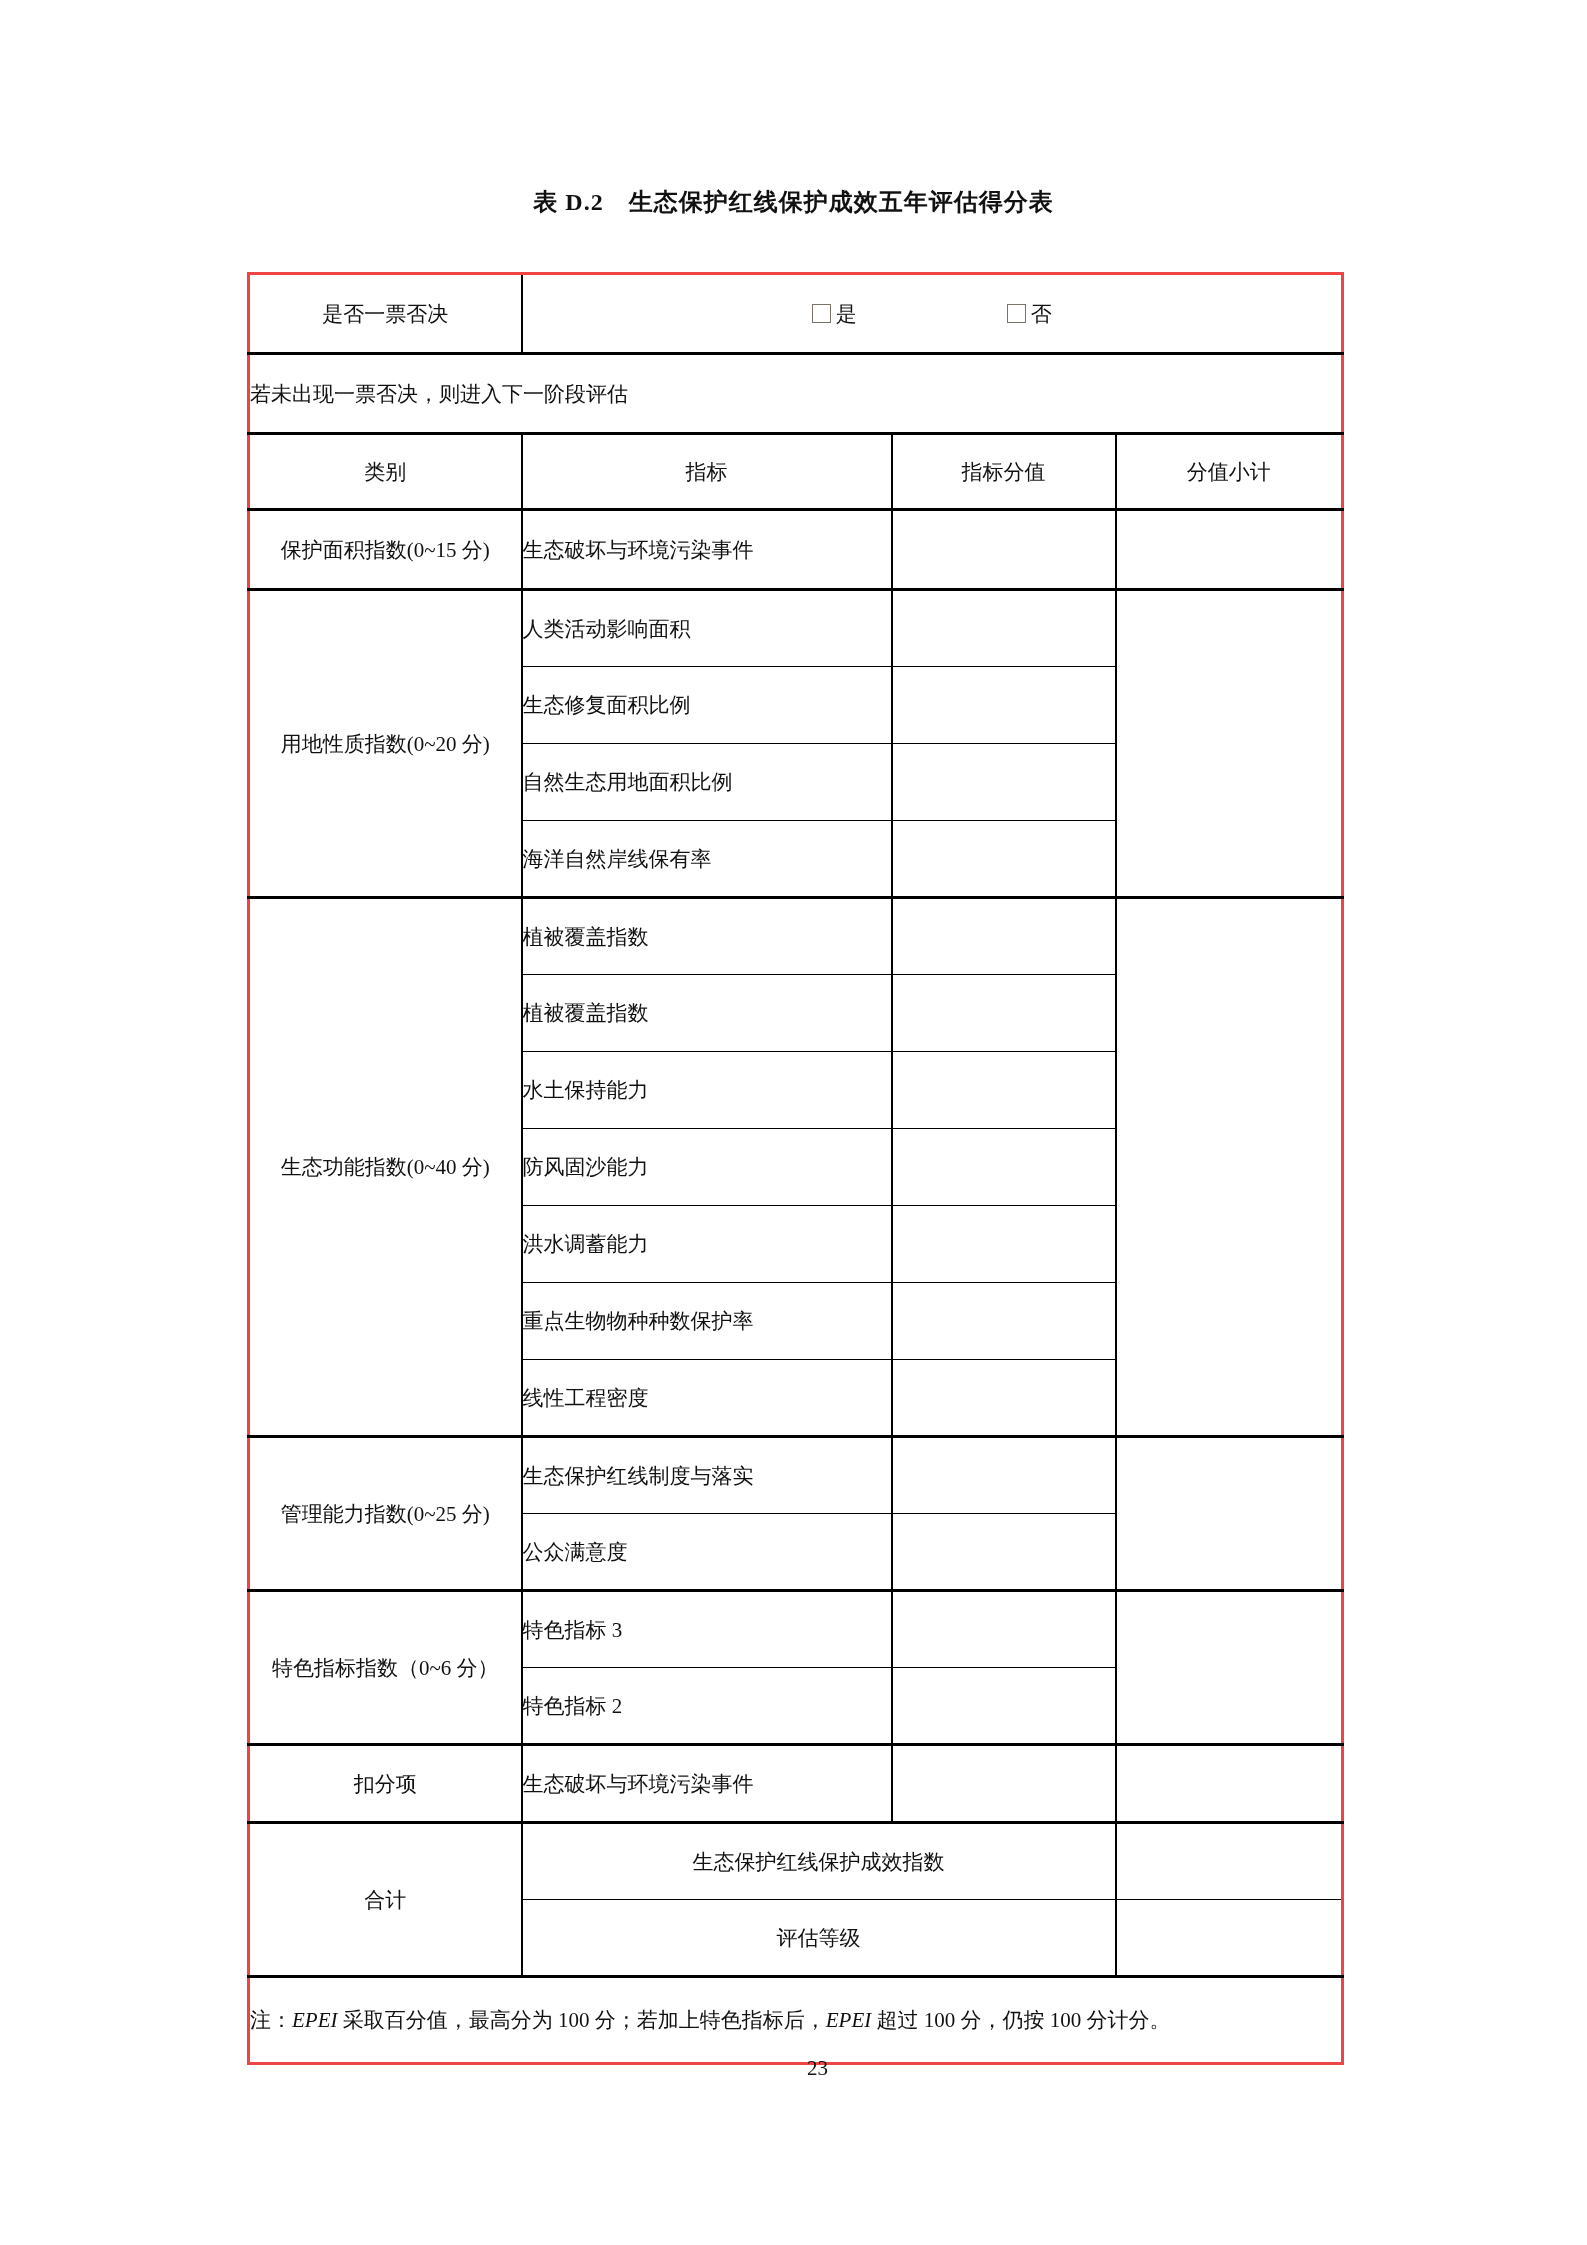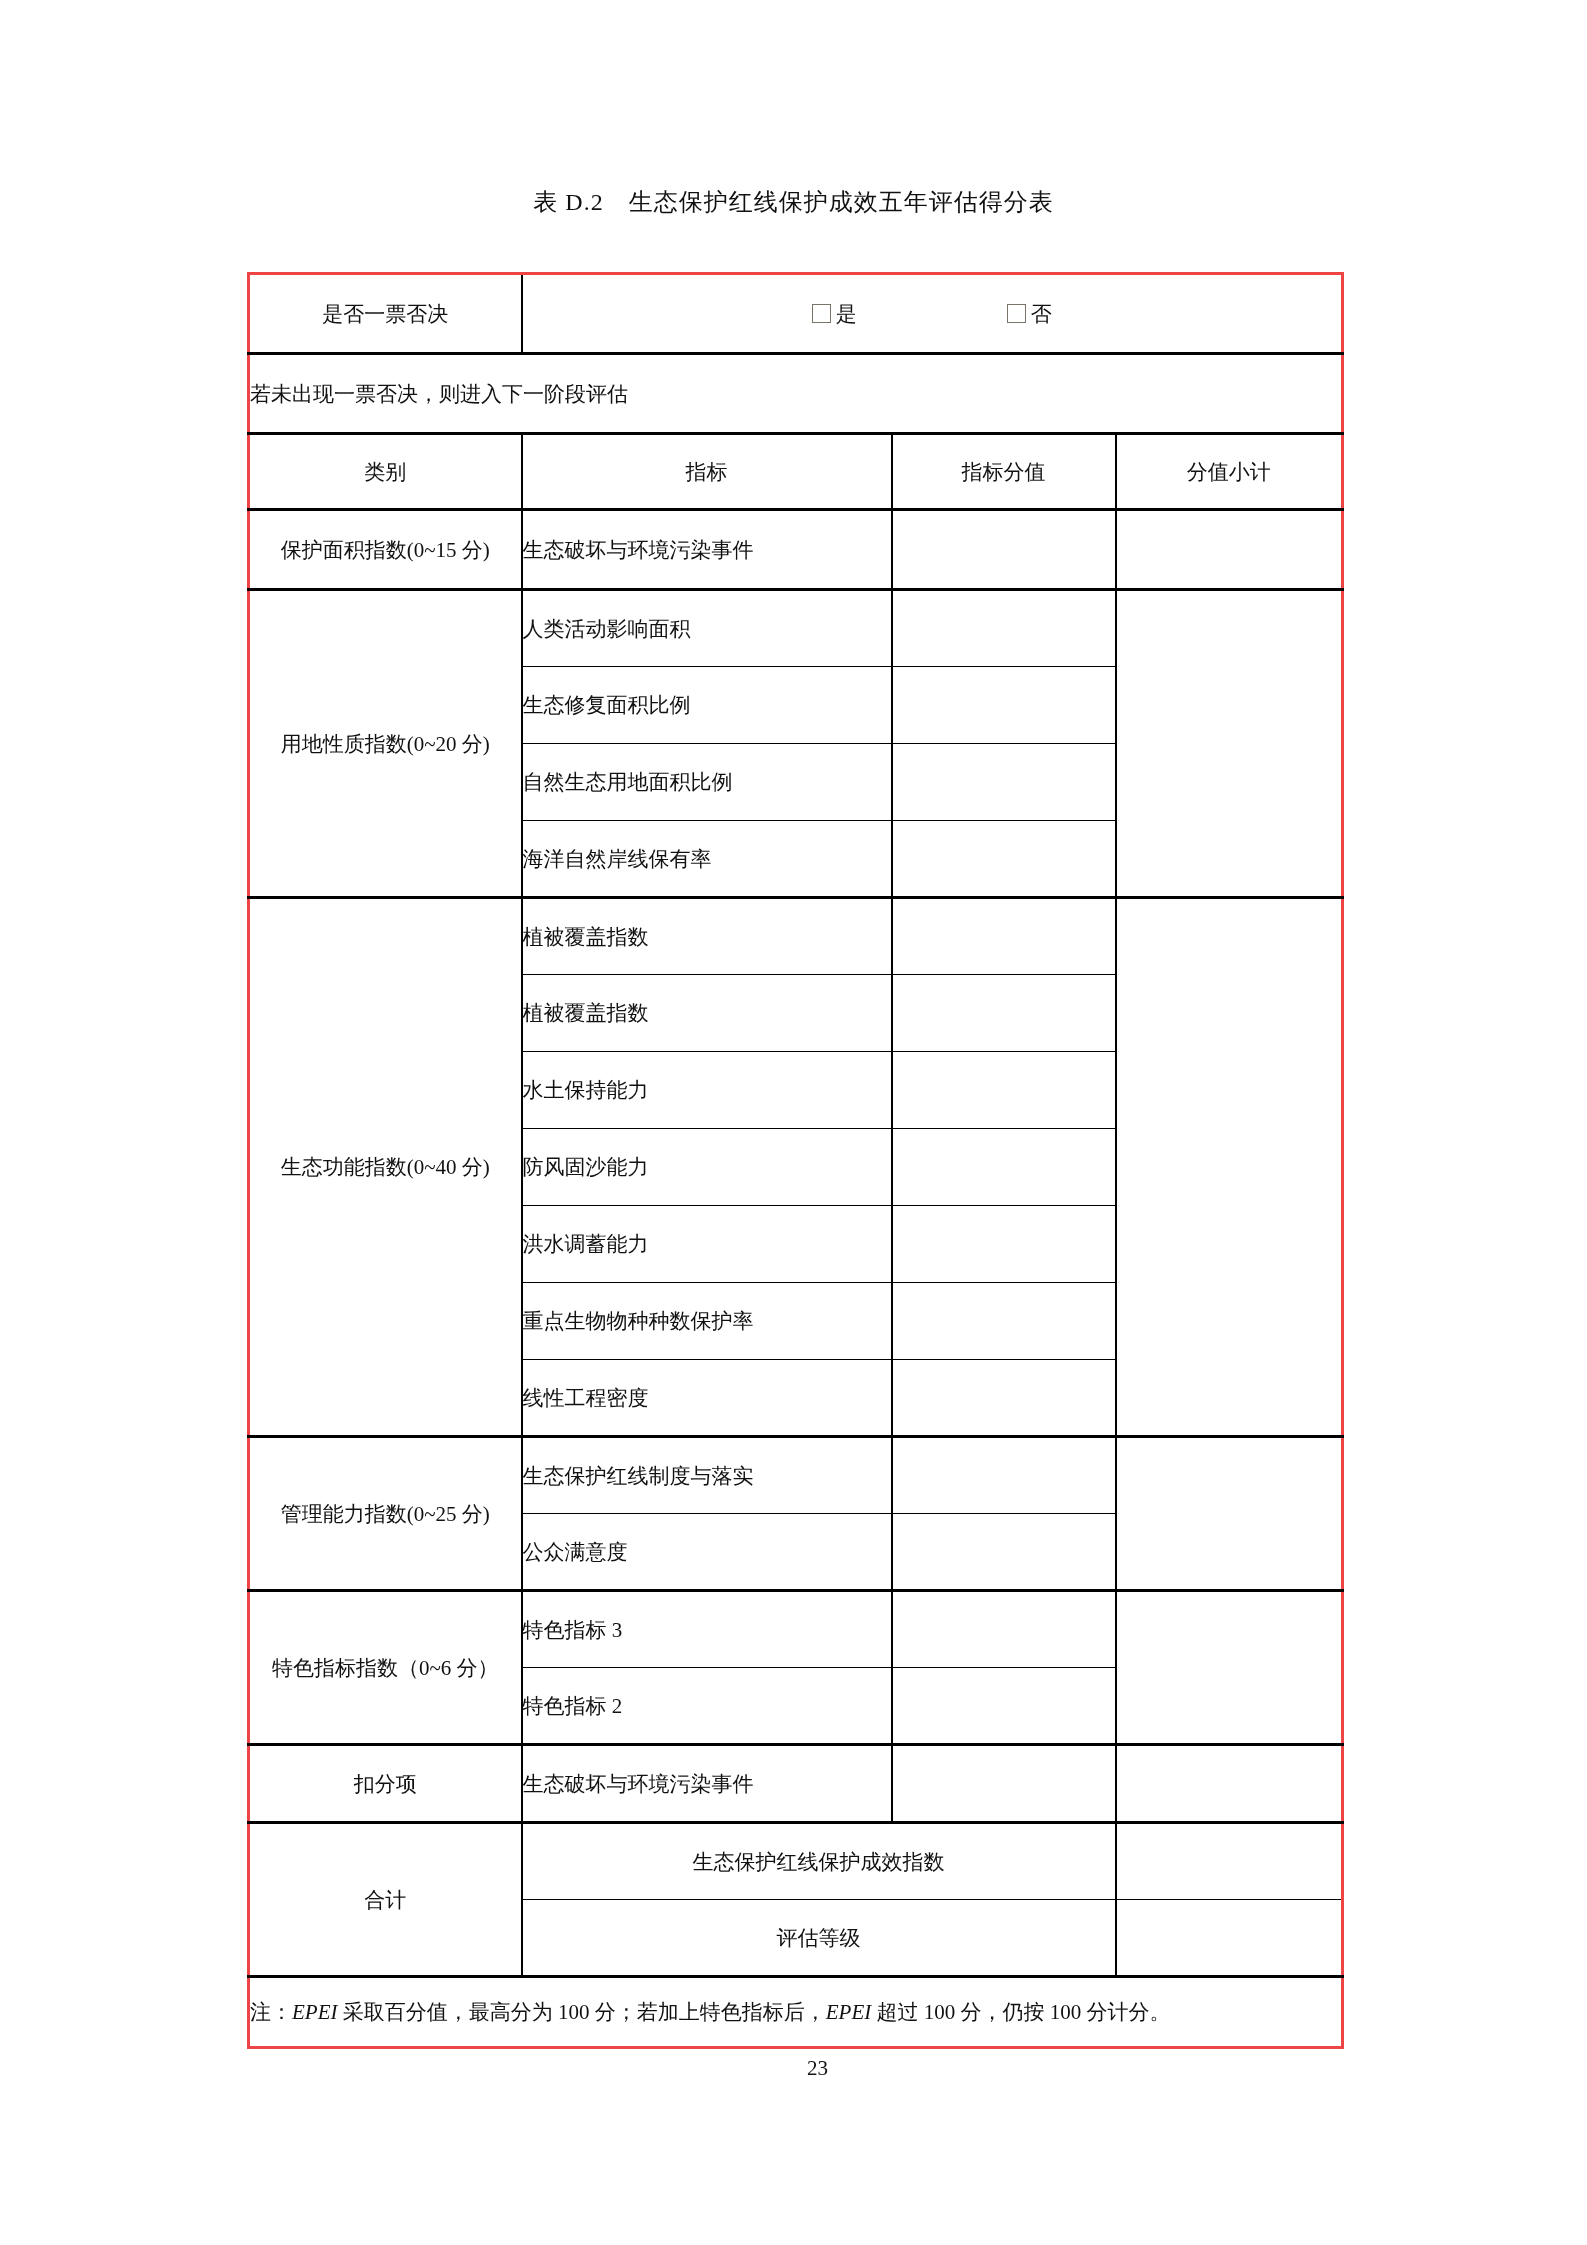--- a/index.html
+++ b/index.html
@@ -14,21 +14,21 @@
     font-family: "Liberation Serif", "DejaVu Serif", serif;
     color: #111111;
   }
   .doc-title {
     position: absolute;
     top: 186px;
     left: 0;
     width: 1587px;
     text-align: center;
     font-size: 24px;
-    font-weight: normal;
+    font-weight: bold;
     letter-spacing: 1px;
     white-space: pre;
   }
   .doc-table {
     position: absolute;
     left: 247px;
     top: 272px;
     width: 1094px;
     border-collapse: collapse;
     table-layout: fixed;
@@ -46,21 +46,21 @@
   .doc-table tr.sec > td {
     border-top: 3px solid #000;
   }
   .t-center { text-align: center; }
   .t-ind   { text-align: left; padding-left: 18px; }
   .t-note  { text-align: left; padding-left: 13px; }
   .h80 { height: 80px; }
   .h76 { height: 76px; padding-left: 32px; }
   .h77 { height: 77px; }
   .h78 { height: 78px; margin-left: 46px; }
-  .h79 { height: 71px; }
+  .h79 { height: 87px; }
   .veto-options {
     display: flex;
     justify-content: center;
     align-items: center;
     gap: 150px;
   }
   .veto-option {
     display: inline-flex;
     align-items: center;
   }

